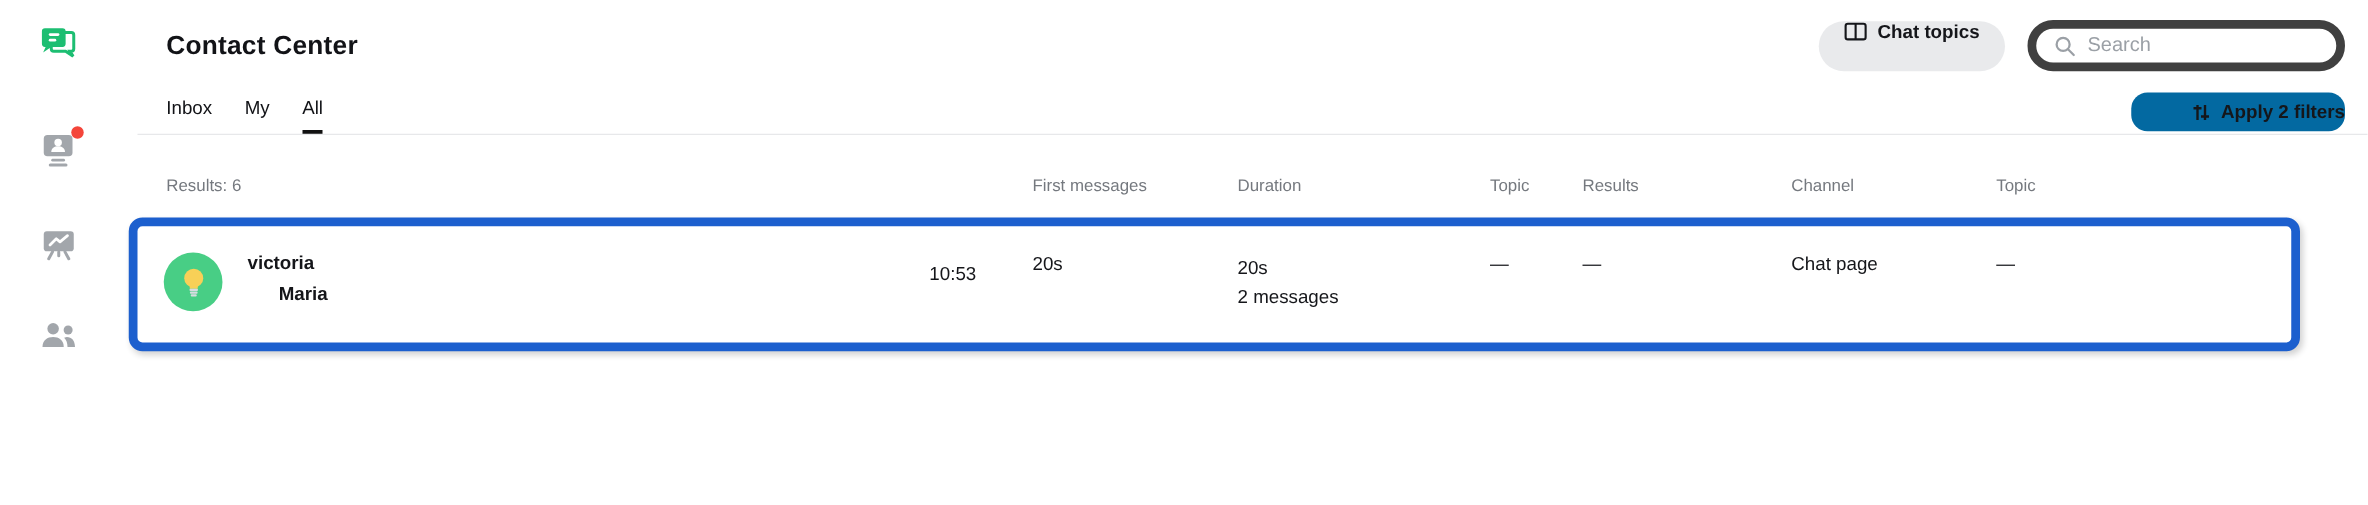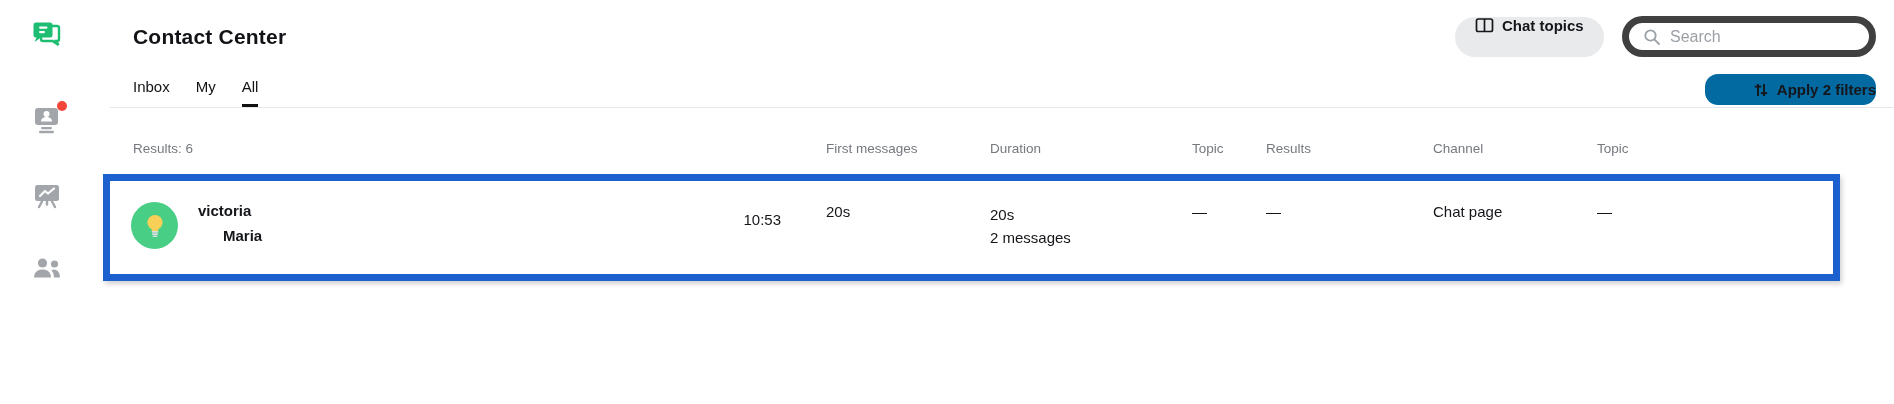--- a/index.html
+++ b/index.html
@@ -42,21 +42,21 @@
   .results-label { left:133px; }
   .h-first    { left:826px; }
   .h-duration { left:990px;text-align:center; }
   .h-rating   { left:1192px; }
   .h-comment  { left:1266px; }
   .h-channel  { left:1433px; }
   .h-topic    { left:1597px; }
 
   
   .chat-card { position:absolute; left:103px; top:174px; width:1737px; height:107px;
-               background:#fff; border:7px solid #1c5fce; border-radius:0;
+               background:#fff; border:7px solid #1c5fce; border-radius:11px;
                box-shadow:2px 3px 5px rgba(0,0,0,.18); cursor:pointer; }
   .chat-card .cell { position:absolute; font-size:15px; color:#15161a; white-space:nowrap; }
   .avatar { position:absolute; left:21px; top:21px; width:47px; height:47px; border-radius:50%;
             background:#48ce85; display:flex; align-items:center; justify-content:center; }
   .cust-name { left:88px; top:21px; font-weight:bold; }
   .agent-name { left:113px; top:46px; color:#95999e; font-weight:bold; }
   .cell-time { left:550px; top:30px; width:121px; text-align:right; font-size:13px; color:#8a8e94; }
   .cell-first    { left:716px; top:22px; }
   .cell-duration { left:880px; top:22px; line-height:23px; }
   .cell-rating   { left:1082px; top:22px; }

